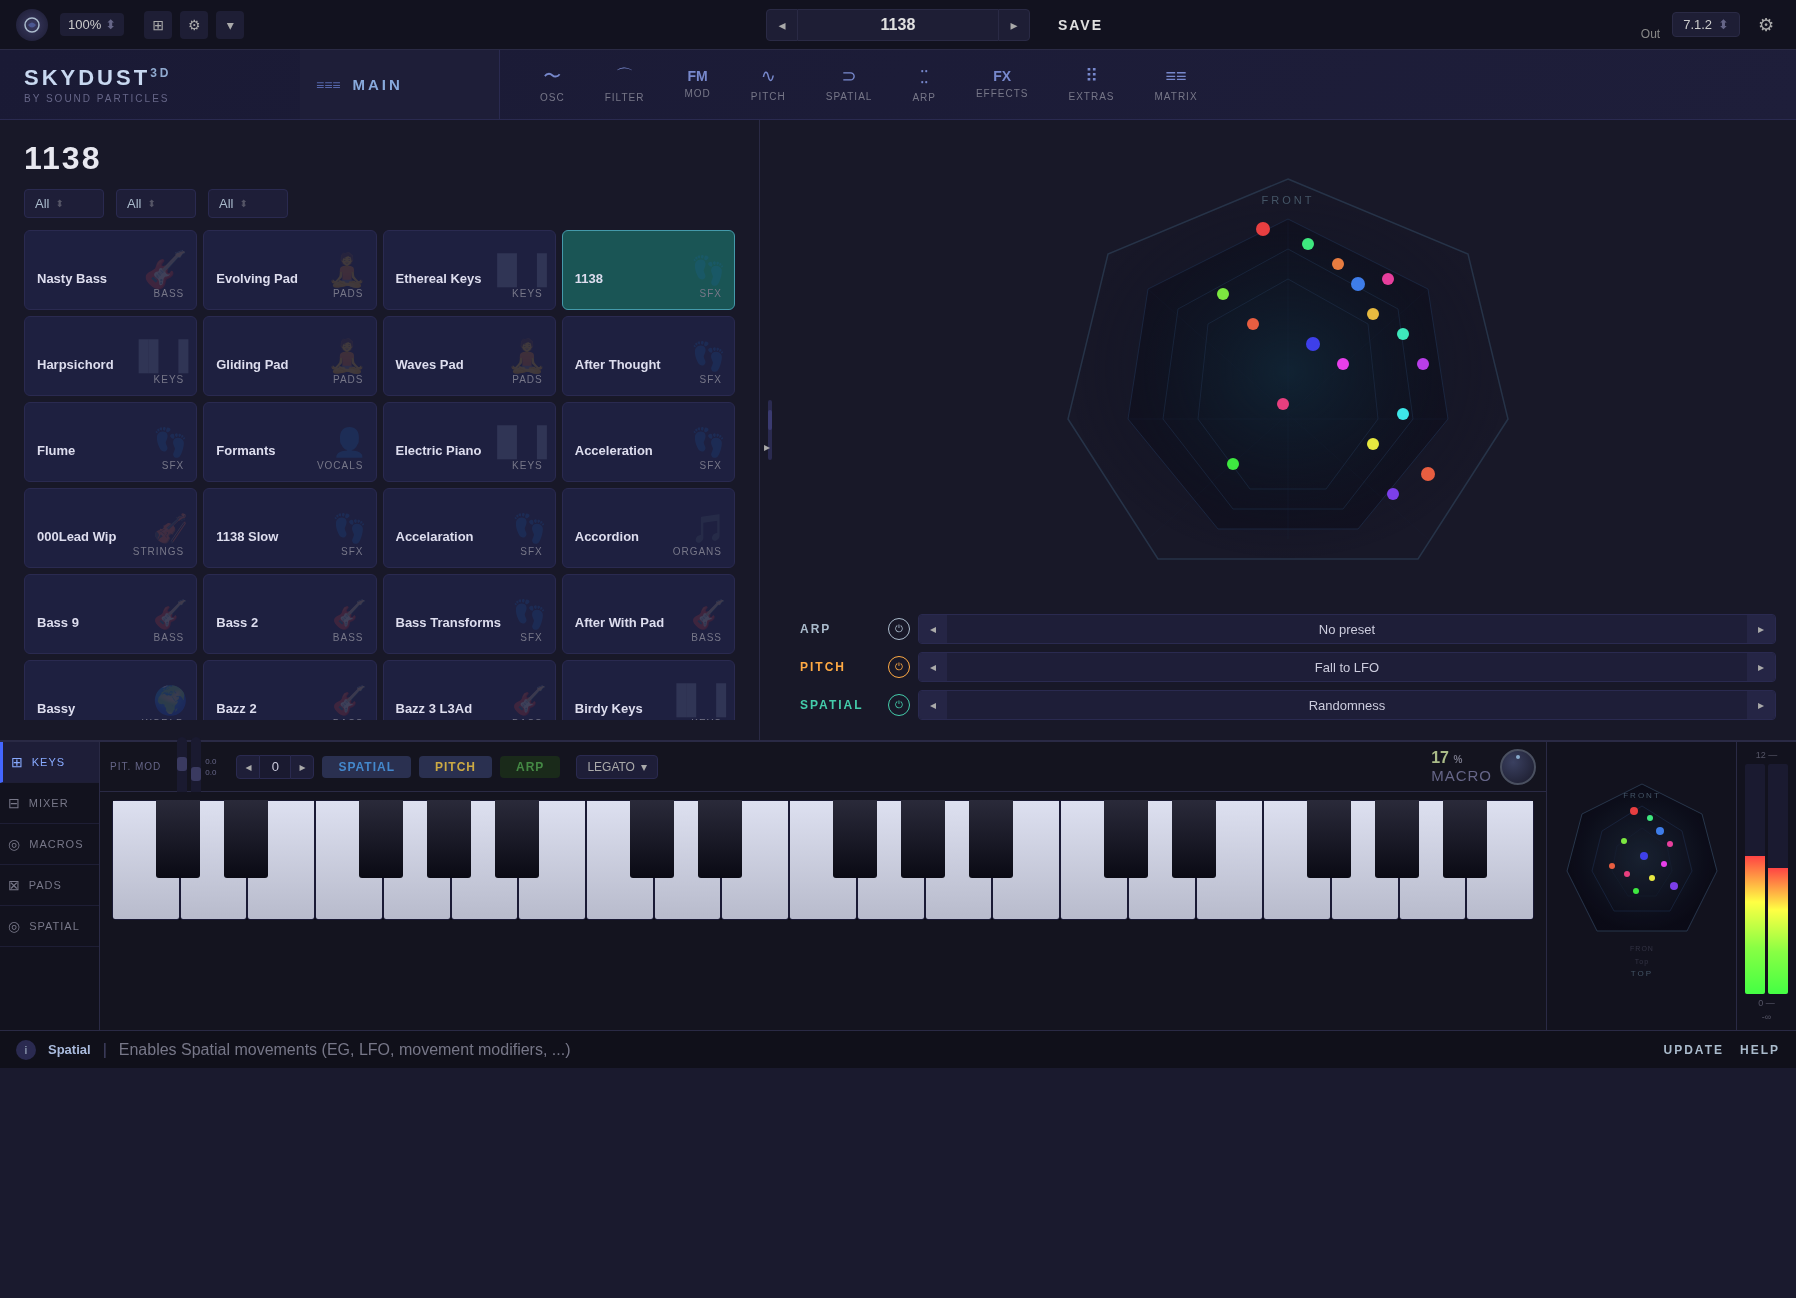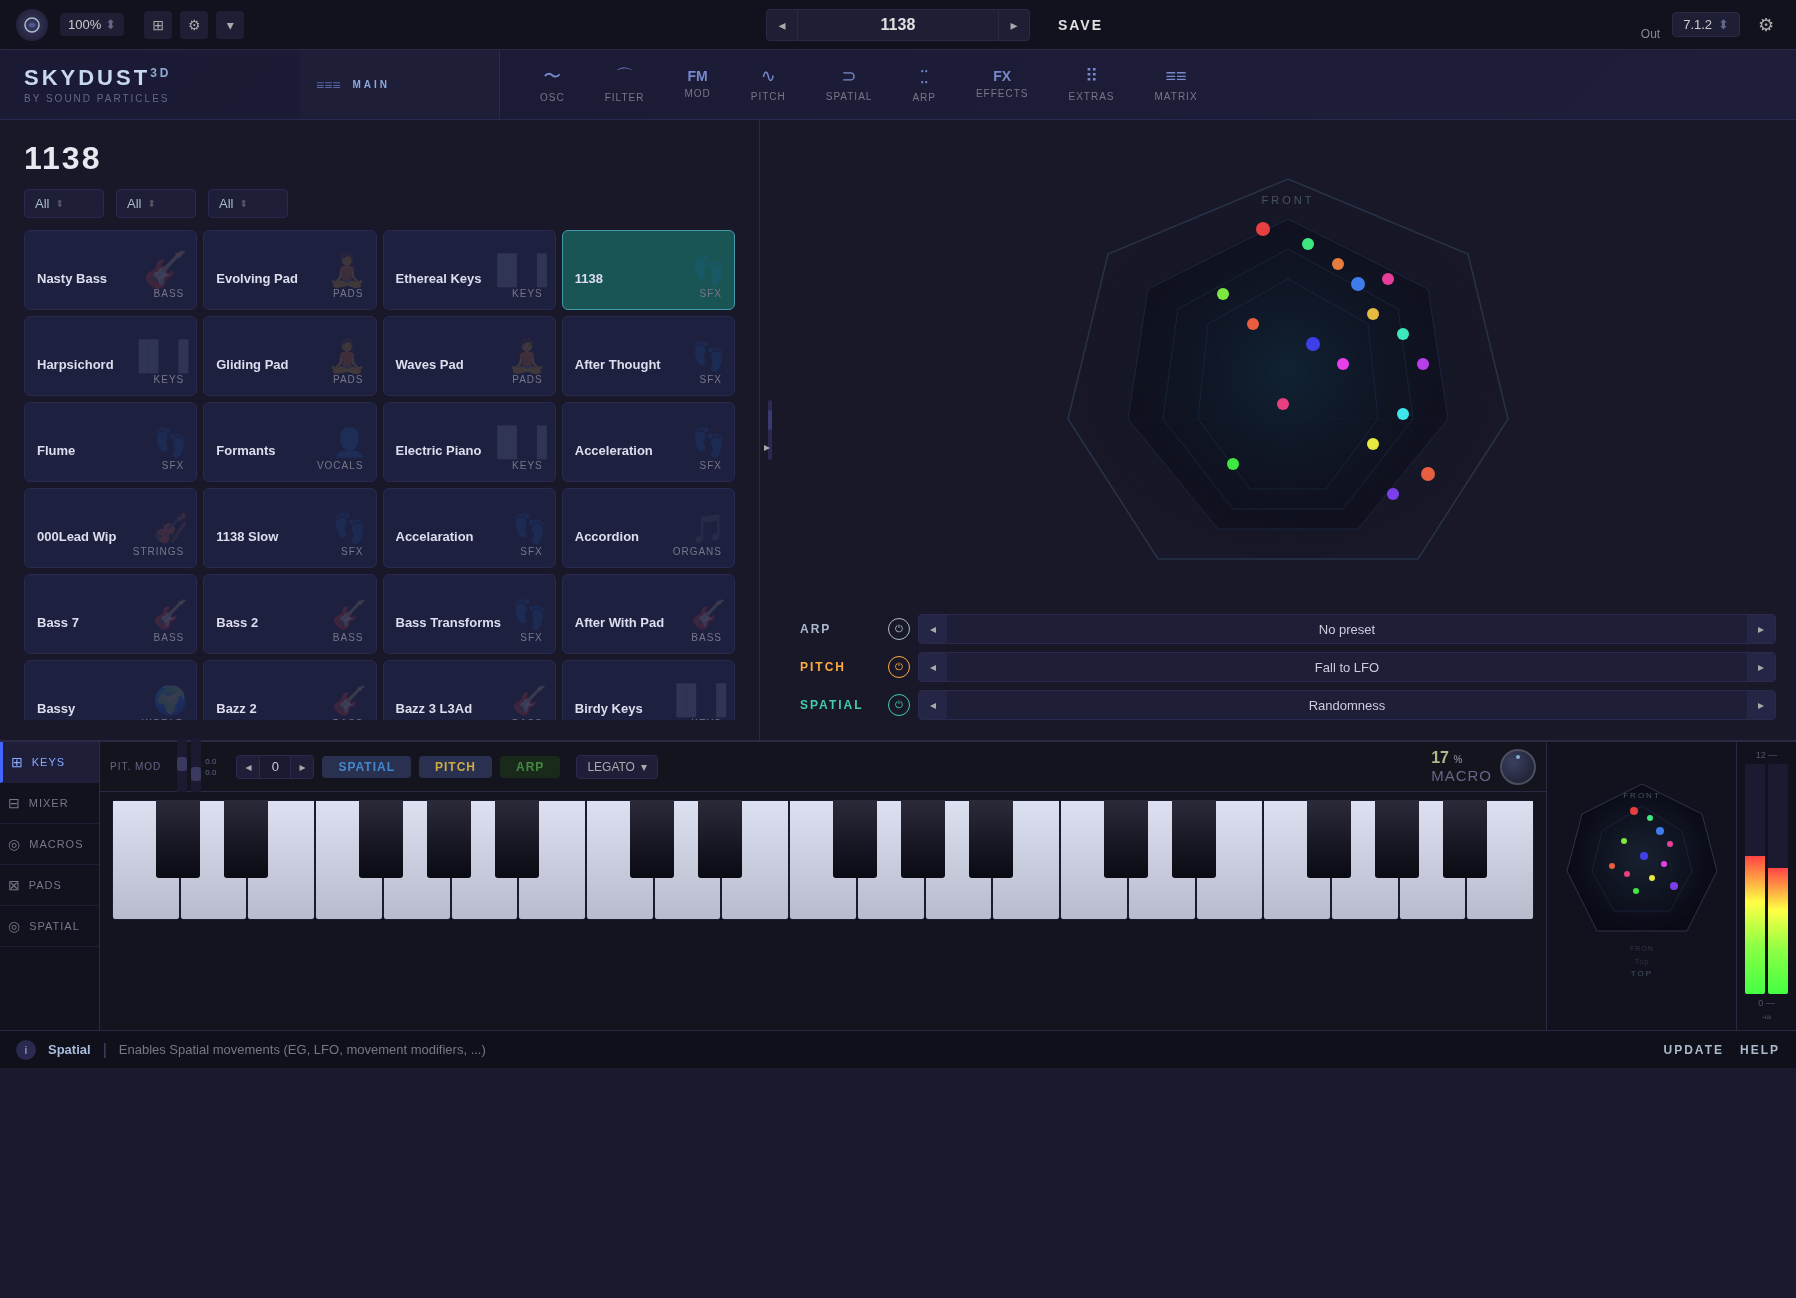--- a/index.html
+++ b/index.html
@@ -102,21 +102,21 @@
 
     .main-tab-area {
       background: #1e1e38;
       border-right: 1px solid #2a2a50;
       padding: 0 16px;
       display: flex; align-items: center; gap: 8px; height: 100%;
       width: 200px;
     }
     .main-tab-icon { color: #5566aa; font-size: 14px; }
     .main-tab-label {
-      font-size: 10px; font-weight: bold; letter-spacing: 3px;
+      font-size: 15px; font-weight: bold; letter-spacing: 3px;
       color: #88aadd; padding: 0 4px;
     }
 
     .nav-tabs {
       display: flex; align-items: center; gap: 0;
       padding: 0 20px; height: 100%; flex: 1;
     }
     .nav-tab {
       display: flex; flex-direction: column; align-items: center;
       padding: 8px 20px; gap: 4px; cursor: pointer;
@@ -429,21 +429,21 @@
       flex-shrink: 0;
     }
     .status-icon {
       width: 20px; height: 20px;
       border-radius: 50%; background: #2a2a50;
       display: flex; align-items: center; justify-content: center;
       font-size: 11px; color: #aabbcc;
     }
     .status-name { font-size: 13px; font-weight: 700; color: #aabbdd; }
     .status-sep { color: #446; font-size: 16px; }
-    .status-desc { font-size: 13px; color: #778; flex: 1; }
+    .status-desc { font-size: 16px; color: #778; flex: 1; }
     .status-right {
       display: flex; gap: 16px; align-items: center;
     }
     .status-btn {
       font-size: 12px; letter-spacing: 2px; color: #aabbcc;
       cursor: pointer; font-weight: 700;
     }
 
     
     .preset-grid::-webkit-scrollbar { width: 4px; }
@@ -636,21 +636,21 @@
         <div class="preset-card-cat">SFX</div>
       </div>
       <div class="preset-card">
         <span class="preset-card-icon" style="font-size:28px;">🎵</span>
         <div class="preset-card-name">Accordion</div>
         <div class="preset-card-cat">ORGANS</div>
       </div>
 
       <div class="preset-card">
         <span class="preset-card-icon" style="font-size:28px;">🎸</span>
-        <div class="preset-card-name">Bass 7</div>
+        <div class="preset-card-name">Bass 9</div>
         <div class="preset-card-cat">BASS</div>
       </div>
       <div class="preset-card">
         <span class="preset-card-icon" style="font-size:28px;">🎸</span>
         <div class="preset-card-name">Bass 2</div>
         <div class="preset-card-cat">BASS</div>
       </div>
       <div class="preset-card">
         <span class="preset-card-icon" style="font-size:28px;">👣</span>
         <div class="preset-card-name">Bass Transforms</div>

